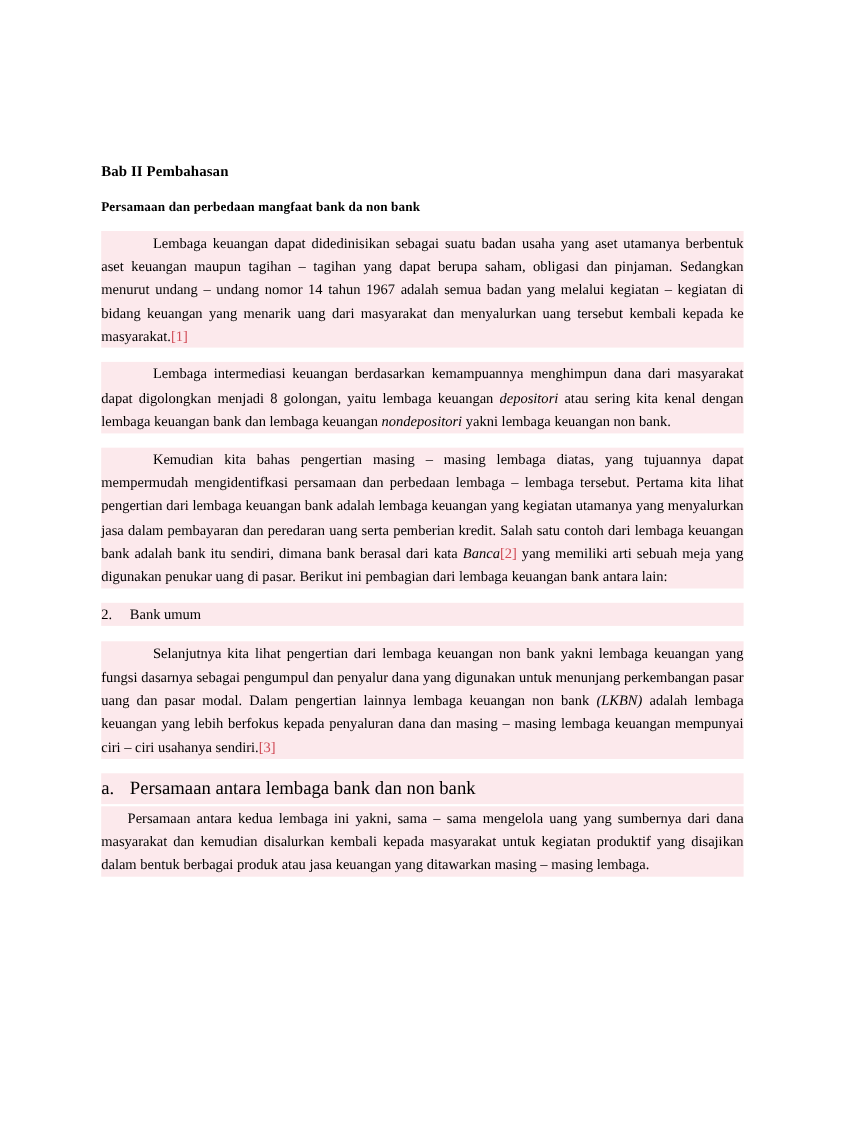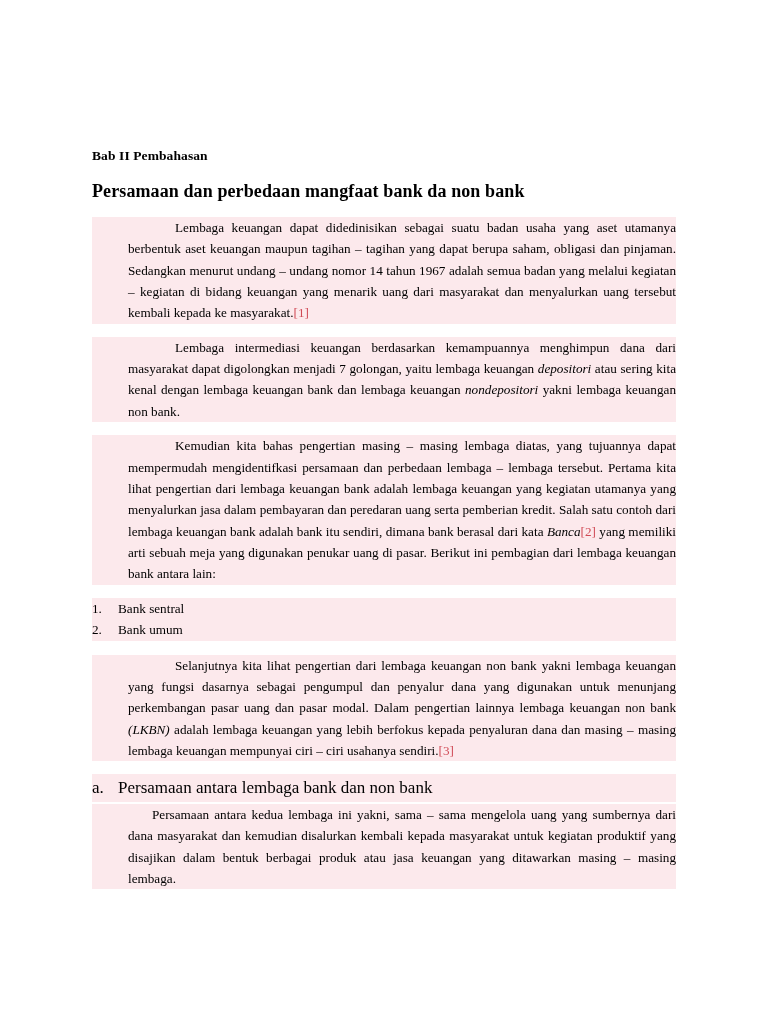--- a/index.html
+++ b/index.html
@@ -25,34 +25,33 @@
     width: 584px;
   }
   h1.heading {
     font-size: 13.5px;
     font-weight: bold;
     margin: 0 0 17px 0;
     letter-spacing: 0.1px;
     line-height: 1.2;
   }
   h2.subheading {
-    font-size: 18px;
+    font-size: 12px;
     font-weight: bold;
     margin: 0 0 14px 0;
     letter-spacing: 0.1px;
     line-height: 1.2;
   }
   p.para {
     font-size: 13.2px;
     line-height: 1.62;
     text-align: justify;
     margin: 0 0 13px 0;
     background: #fce9ec;
     text-indent: 47px;
-    padding-left: 36px;
   }
   p.para.tight-indent {
     text-indent: 24px;
   }
   em {
   }
   sup.ref {
     color: #d04a55;
     font-size: 13.2px;
     vertical-align: baseline;
@@ -96,26 +95,25 @@
 
 <div class="page">
   <div class="doc-body">
 
     <h1 class="heading">Bab II Pembahasan</h1>
 
     <h2 class="subheading">Persamaan dan perbedaan mangfaat bank da non bank</h2>
 
     <p class="para"><span>Lembaga keuangan dapat didedinisikan sebagai suatu badan usaha yang aset utamanya berbentuk aset keuangan maupun tagihan – tagihan yang dapat berupa saham, obligasi dan pinjaman. Sedangkan menurut undang – undang nomor 14 tahun 1967 adalah semua badan yang melalui kegiatan – kegiatan di bidang keuangan yang menarik uang dari masyarakat dan menyalurkan uang tersebut kembali kepada ke masyarakat.</span><sup class="ref">[1]</sup></p>
 
-    <p class="para"><span>Lembaga intermediasi keuangan berdasarkan kemampuannya menghimpun dana dari masyarakat dapat digolongkan menjadi 7 golongan, yaitu lembaga keuangan </span><em>depositori</em><span> atau sering kita kenal dengan lembaga keuangan bank dan lembaga keuangan </span><em>nondepositori</em><span> yakni lembaga keuangan non bank.</span></p>
+    <p class="para"><span>Lembaga intermediasi keuangan berdasarkan kemampuannya menghimpun dana dari masyarakat dapat digolongkan menjadi 8 golongan, yaitu lembaga keuangan </span><em>depositori</em><span> atau sering kita kenal dengan lembaga keuangan bank dan lembaga keuangan </span><em>nondepositori</em><span> yakni lembaga keuangan non bank.</span></p>
 
     <p class="para"><span>Kemudian kita bahas pengertian masing – masing lembaga diatas, yang tujuannya dapat mempermudah mengidentifkasi persamaan dan perbedaan lembaga – lembaga tersebut. Pertama kita lihat pengertian dari lembaga keuangan bank adalah lembaga keuangan yang kegiatan utamanya yang menyalurkan jasa dalam pembayaran dan peredaran uang serta pemberian kredit. Salah satu contoh dari lembaga keuangan bank adalah bank itu sendiri, dimana bank berasal dari kata </span><em>Banca</em><sup class="ref">[2]</sup><span> yang memiliki arti sebuah meja yang digunakan penukar uang di pasar. Berikut ini pembagian dari lembaga keuangan bank antara lain:</span></p>
 
     <ol class="banklist">
-      <li><span class="num">1.</span><span class="txt">Bank sentral</span></li>
       <li><span class="num">2.</span><span class="txt">Bank umum</span></li>
     </ol>
 
     <p class="para"><span>Selanjutnya kita lihat pengertian dari lembaga keuangan non bank yakni lembaga keuangan yang fungsi dasarnya sebagai pengumpul dan penyalur dana yang digunakan untuk menunjang perkembangan pasar uang dan pasar modal. Dalam pengertian lainnya lembaga keuangan non bank </span><em>(LKBN)</em><span> adalah lembaga keuangan yang lebih berfokus kepada penyaluran dana dan masing – masing lembaga keuangan mempunyai ciri – ciri usahanya sendiri.</span><sup class="ref">[3]</sup></p>
 
     <div class="alpha-item"><span class="num">a.</span><span>Persamaan antara lembaga bank dan non bank</span></div>
 
     <p class="para tight-indent lastpara">Persamaan antara kedua lembaga ini yakni, sama – sama mengelola uang yang sumbernya dari dana masyarakat dan kemudian disalurkan kembali kepada masyarakat untuk kegiatan produktif yang disajikan dalam bentuk berbagai produk atau jasa keuangan yang ditawarkan masing – masing lembaga.</p>
 
   </div>

